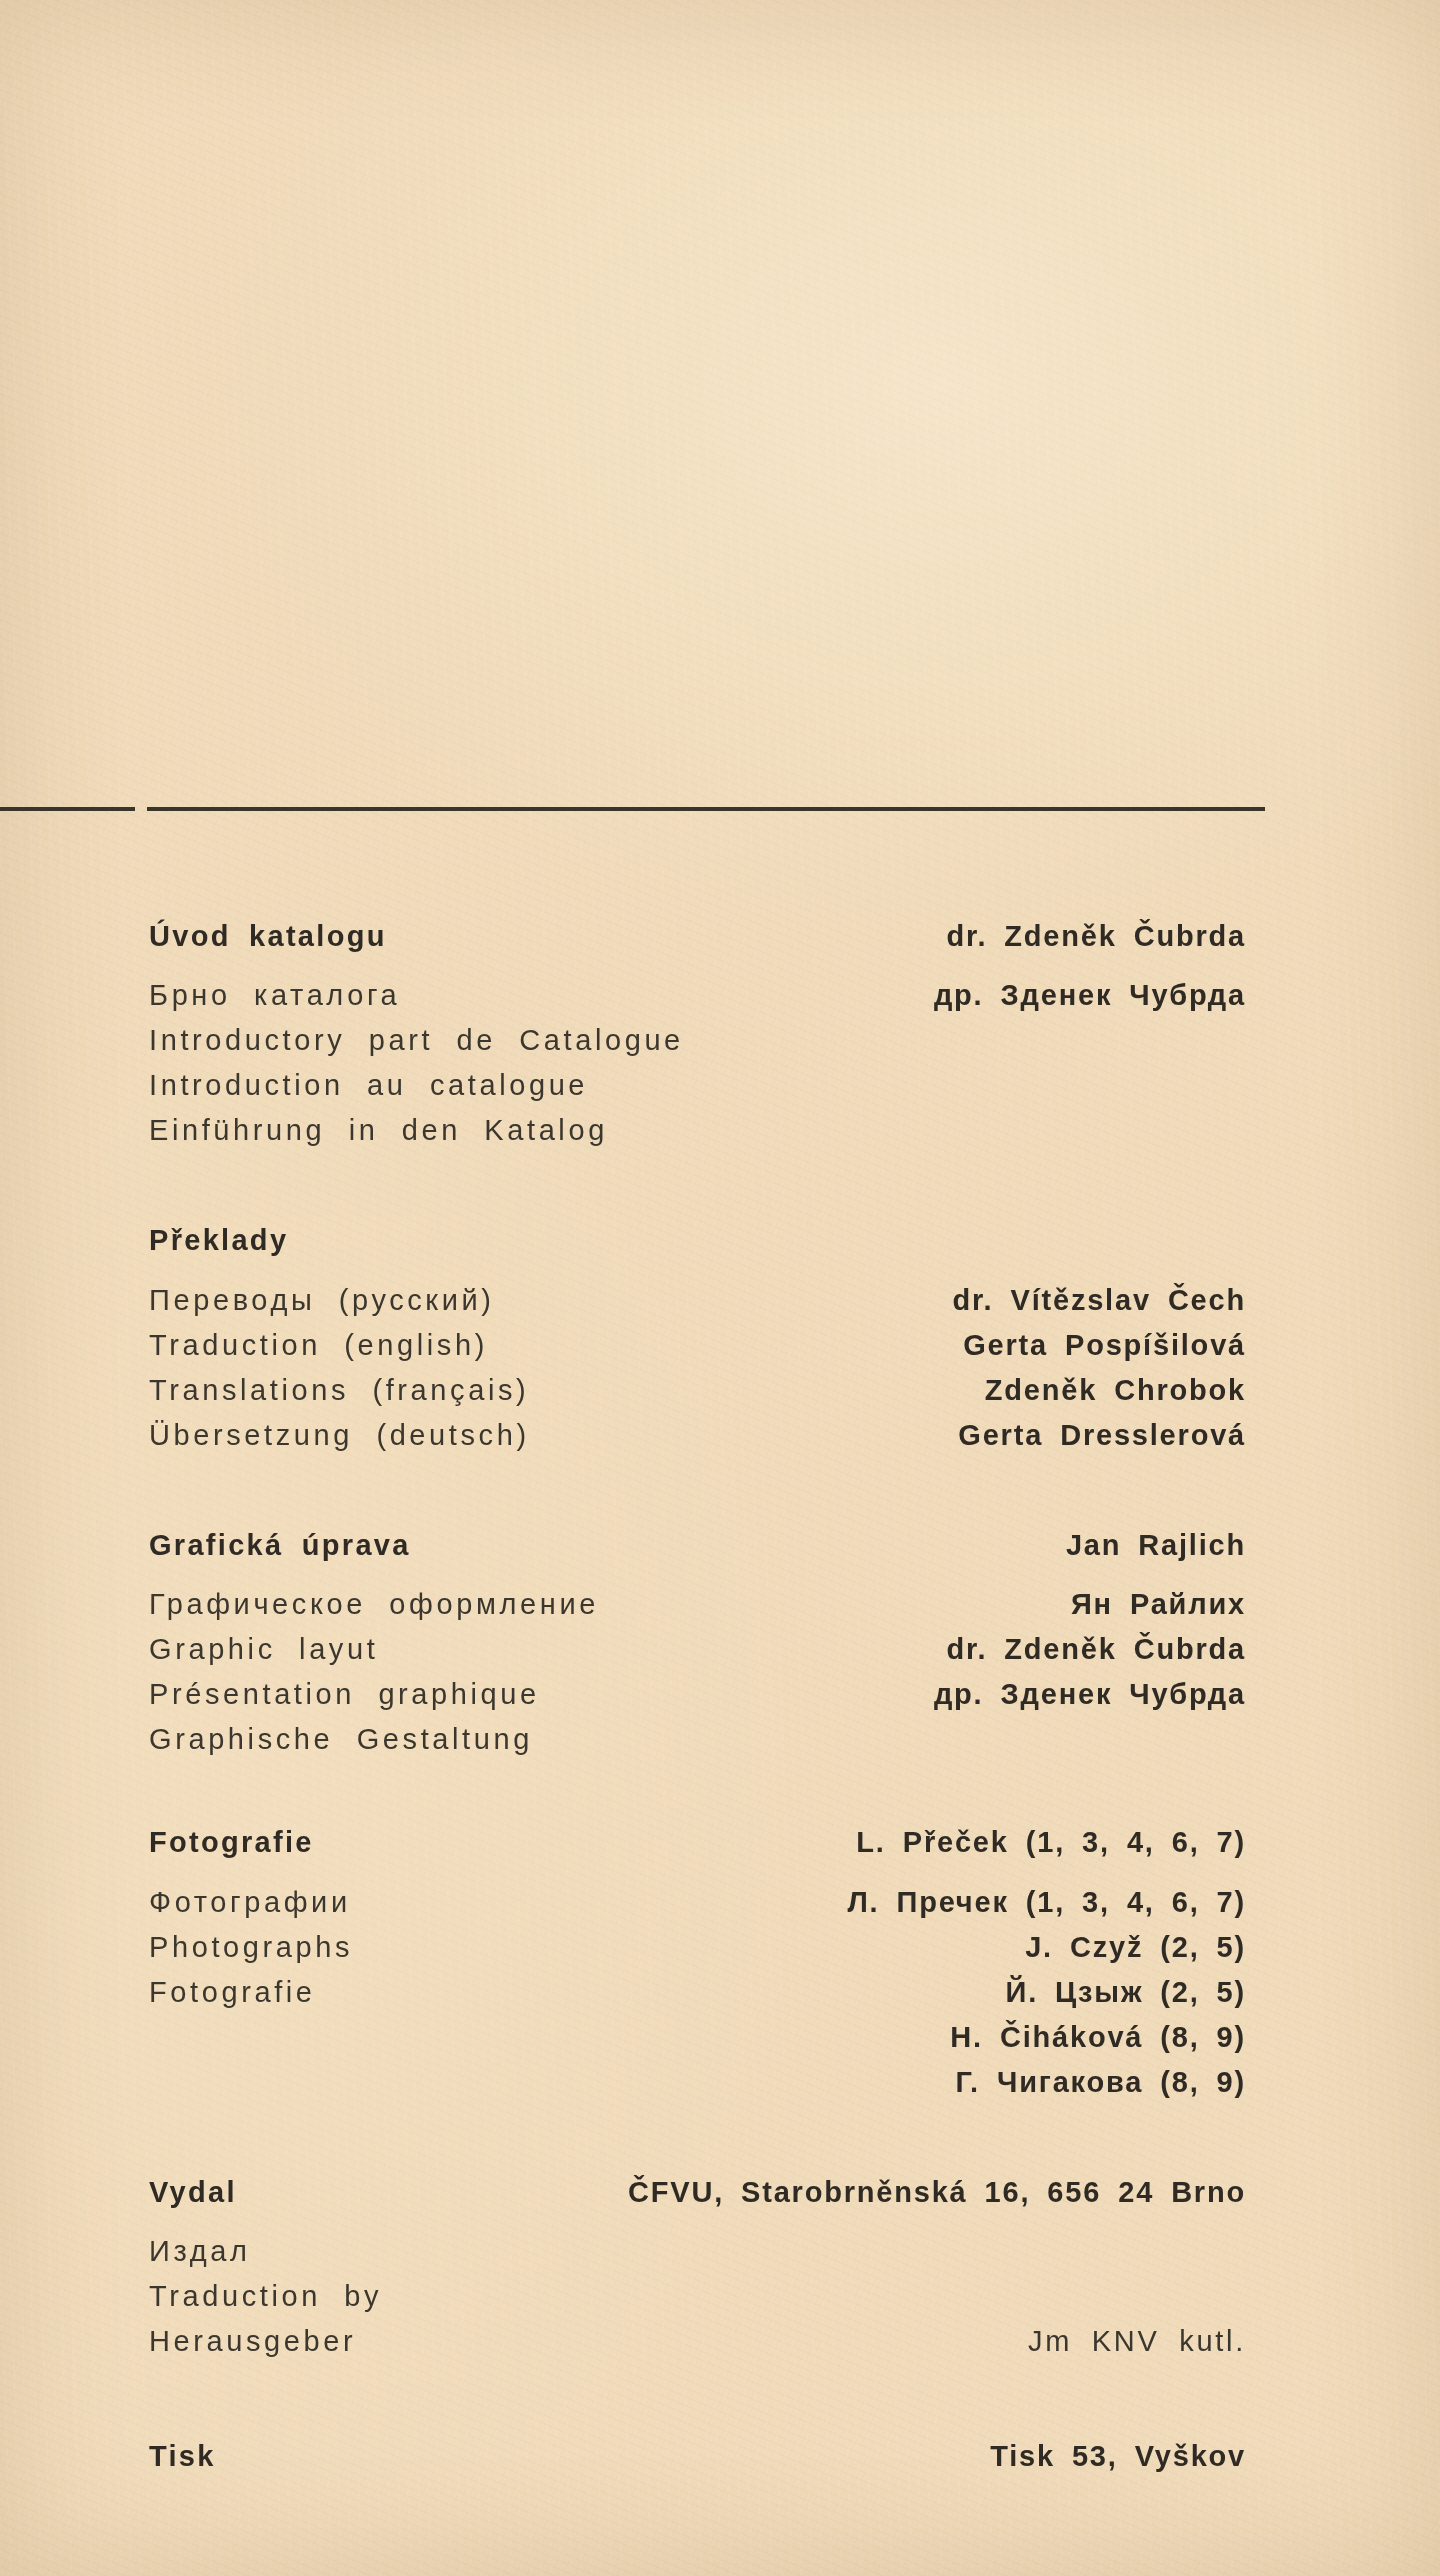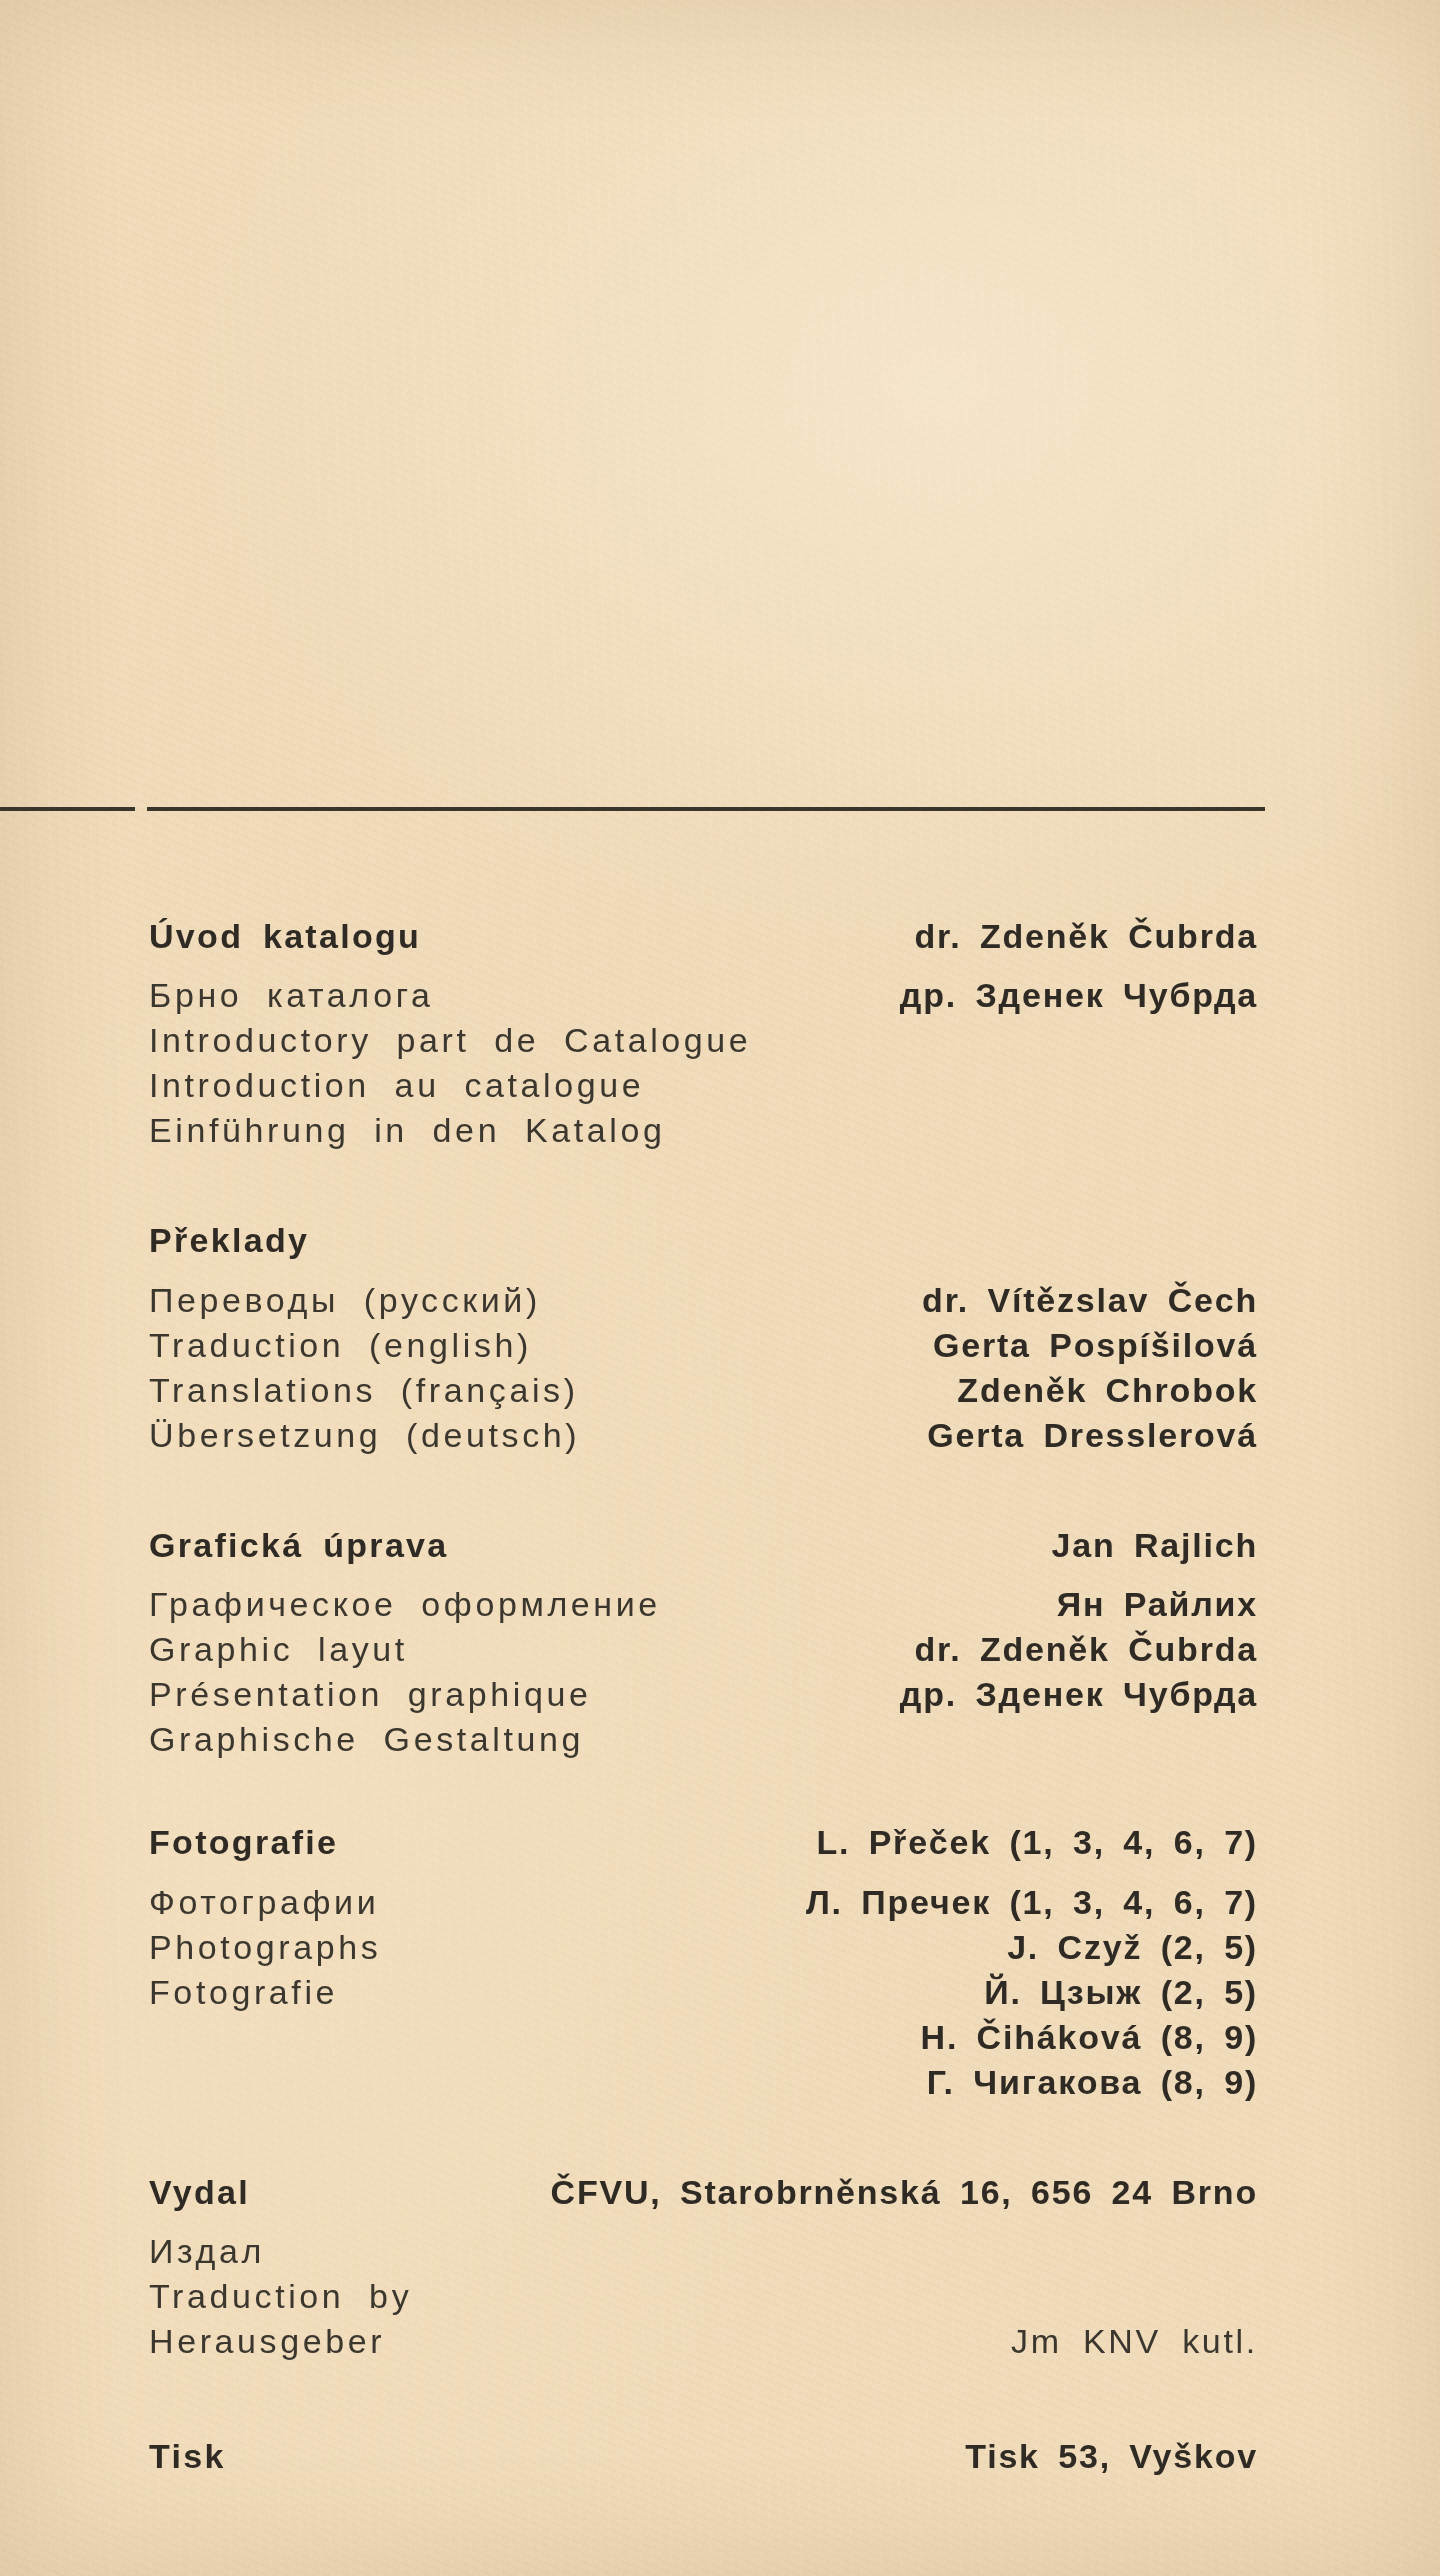--- a/index.html
+++ b/index.html
@@ -43,39 +43,39 @@
 
   .section { margin-top: 65px; }
   .section.first { margin-top: 0; }
   .section.s4 { margin-top: 58px; }
   .section.s6 { margin-top: 70px; }
 
   .row {
     position: relative;
     height: 45px;
     line-height: 45px;
-    font-size: 34px;
+    font-size: 29px;
     white-space: nowrap;
   }
   .row.head { margin-bottom: 14.4px; }
 
   .left {
     letter-spacing: 3.6px;
     word-spacing: 11.7px;
     color: #3b372e;
   }
   .left.heading {
     font-weight: 700;
     letter-spacing: 2.3px;
     word-spacing: 8px;
     color: #2f2b24;
   }
   .right {
     position: absolute;
-    right: 4px;
+    right: 16px;
     top: 0;
     font-weight: 700;
     letter-spacing: 1.8px;
     word-spacing: 7.2px;
     color: #2f2b24;
     white-space: nowrap;
   }
   .right.reg {
     font-weight: 400;
     letter-spacing: 2.7px;

